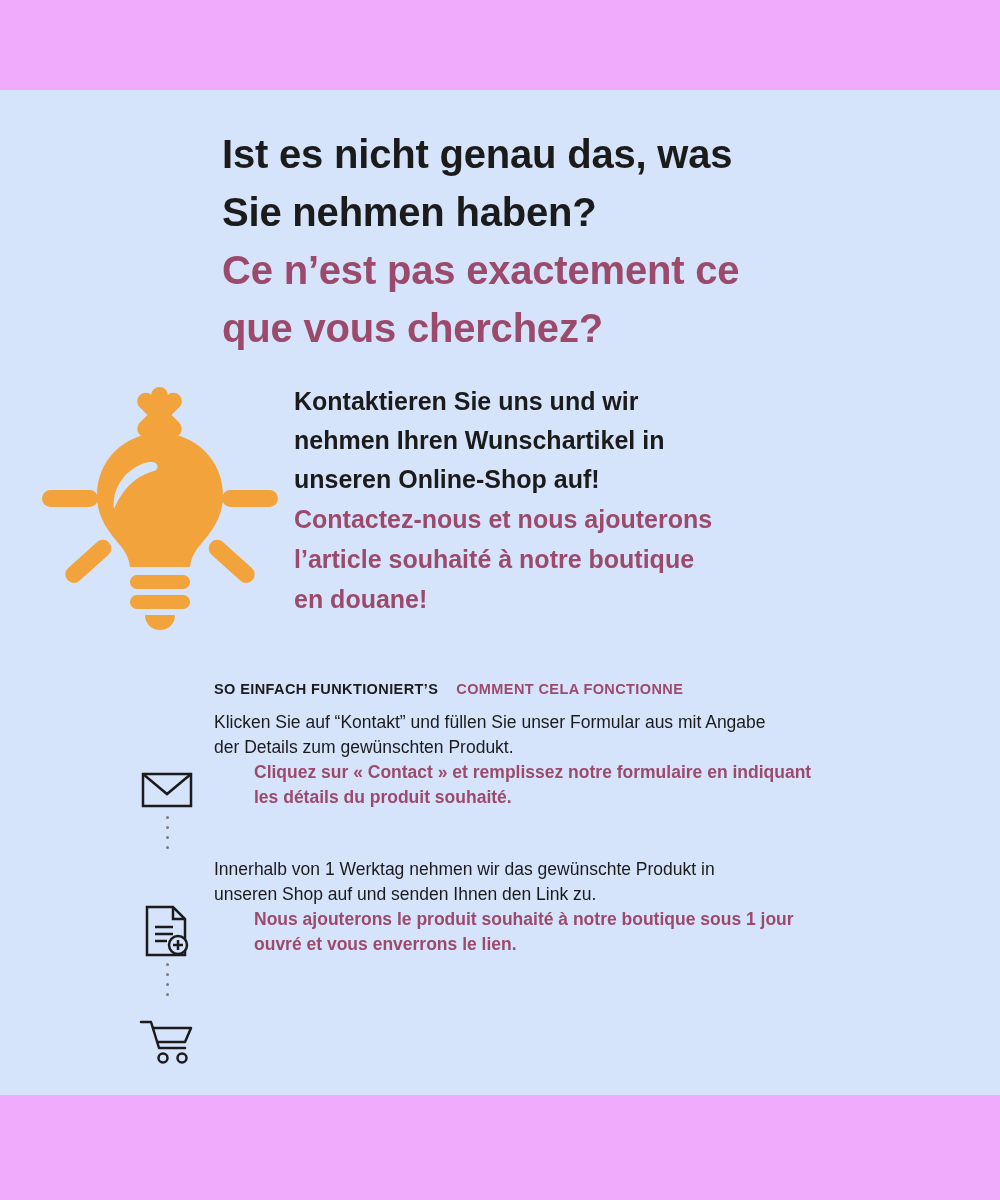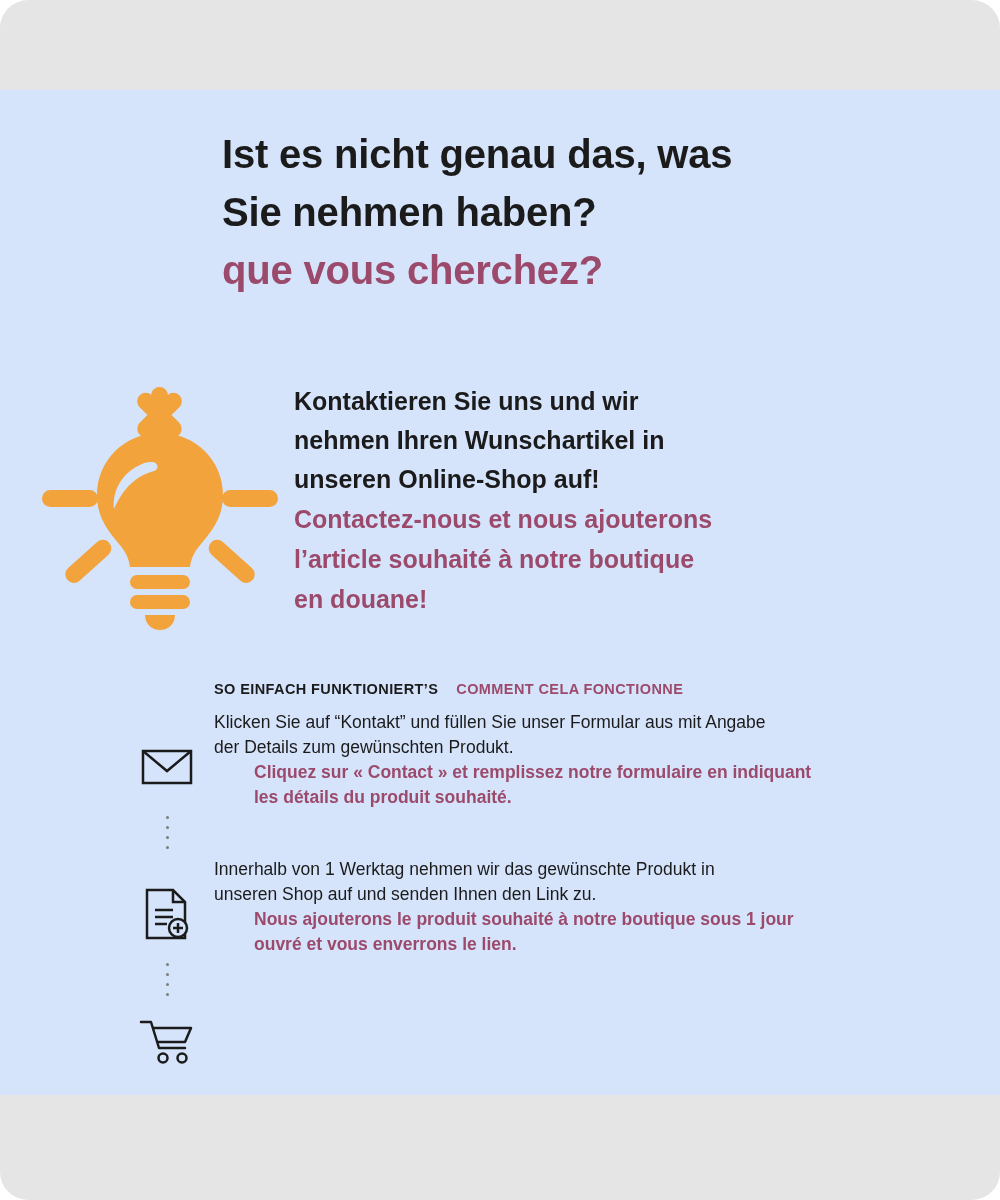--- a/index.html
+++ b/index.html
@@ -10,22 +10,21 @@
   body {
     width: 1000px;
     height: 1200px;
     font-family: "Liberation Sans", sans-serif;
     overflow: hidden;
   }
   .page {
     position: relative;
     width: 1000px;
     height: 1200px;
-    background: #e5e5e5;
-    border-radius: 28px;
+    background: #f0abfc;
   }
   .banner {
     position: absolute;
     left: 0;
     top: 90px;
     width: 1000px;
     height: 1005px;
     background: #d5e4fb;
   }
   
@@ -100,21 +99,21 @@
   
   .steps {
     position: absolute;
     left: 120px;
     top: 708px;
     width: 820px;
   }
   .step {
     position: relative;
     display: flex;
-    align-items: center;
+    align-items: flex-end;
   }
   .step-icon {
     width: 94px;
     flex: 0 0 94px;
     display: flex;
     justify-content: center;
     padding-top: 16px;
   }
   .step-text {
     flex: 1;
@@ -157,20 +156,21 @@
 </head>
 <body>
 
 <div class="page">
 
   <div class="banner"></div>
 
   <div class="headline">
     <div class="de">Ist es nicht genau das, was</div>
     <div class="de">Sie nehmen haben?</div>
+    <div class="fr">Ce n’est pas exactement ce</div>
     <div class="fr">que vous cherchez?</div>
   </div>
 
   <div class="bulb">
     <svg width="240" height="245" viewBox="0 0 240 245" xmlns="http://www.w3.org/2000/svg">
       <g fill="#f2a33c">
 
         <rect x="111" y="2" width="17" height="56" rx="8.5"></rect>
         <rect x="111" y="2" width="17" height="56" rx="8.5" transform="rotate(45 119.5 30)"></rect>
         <rect x="111" y="2" width="17" height="56" rx="8.5" transform="rotate(-45 119.5 30)"></rect>

